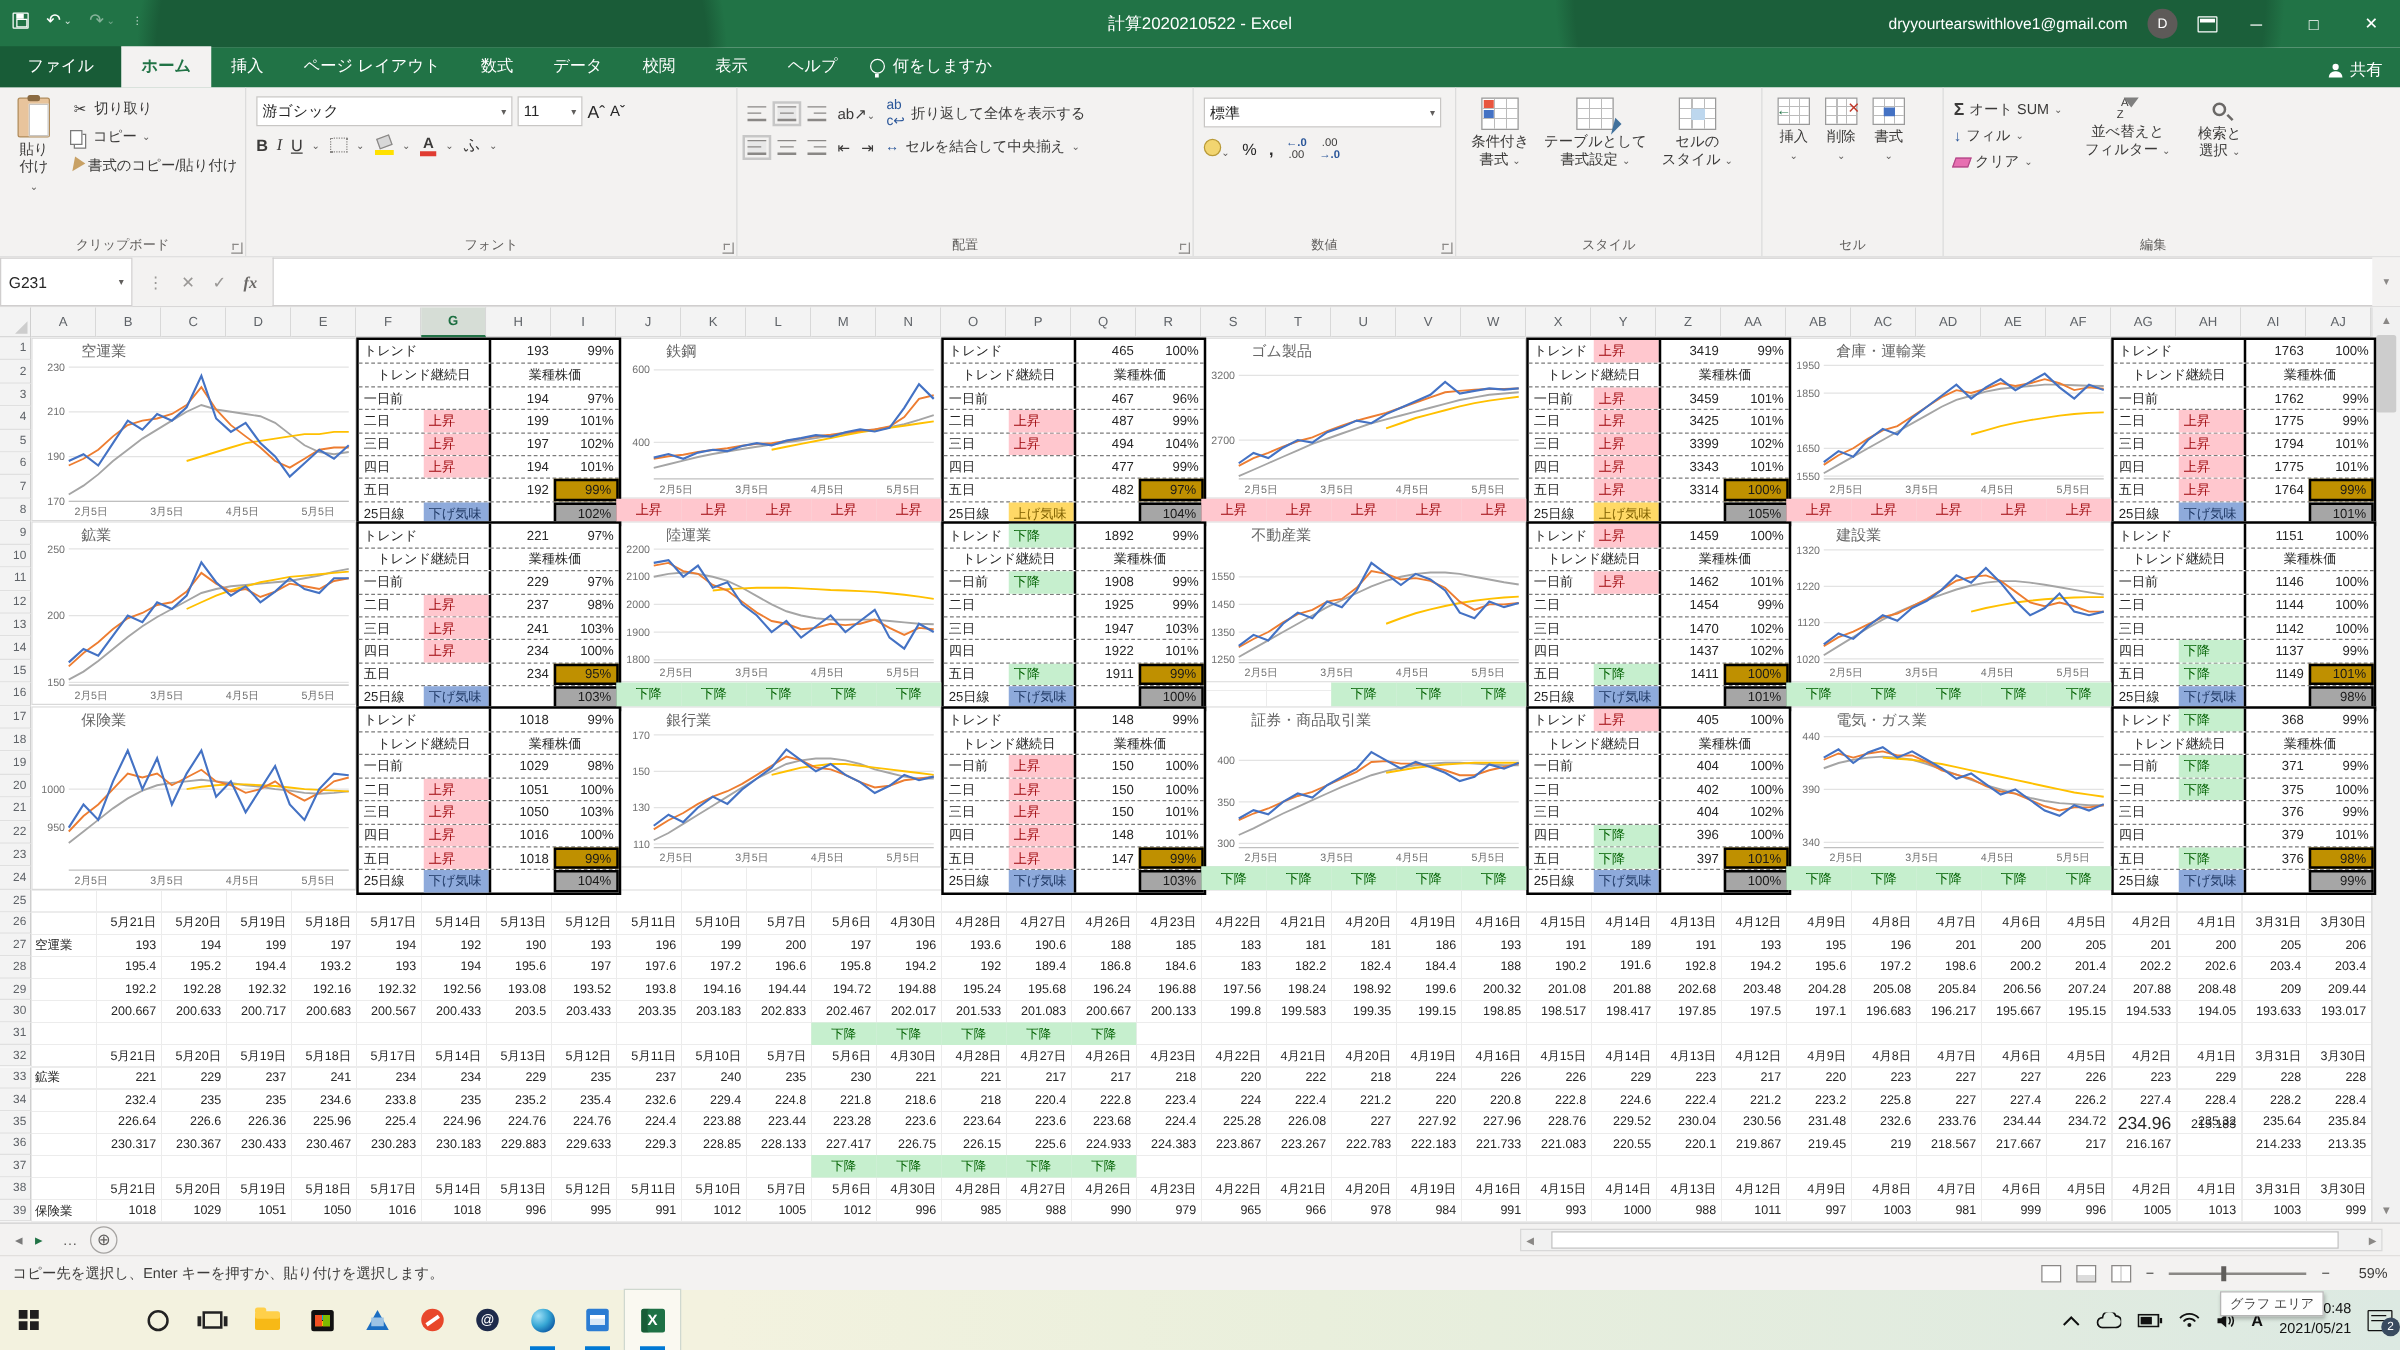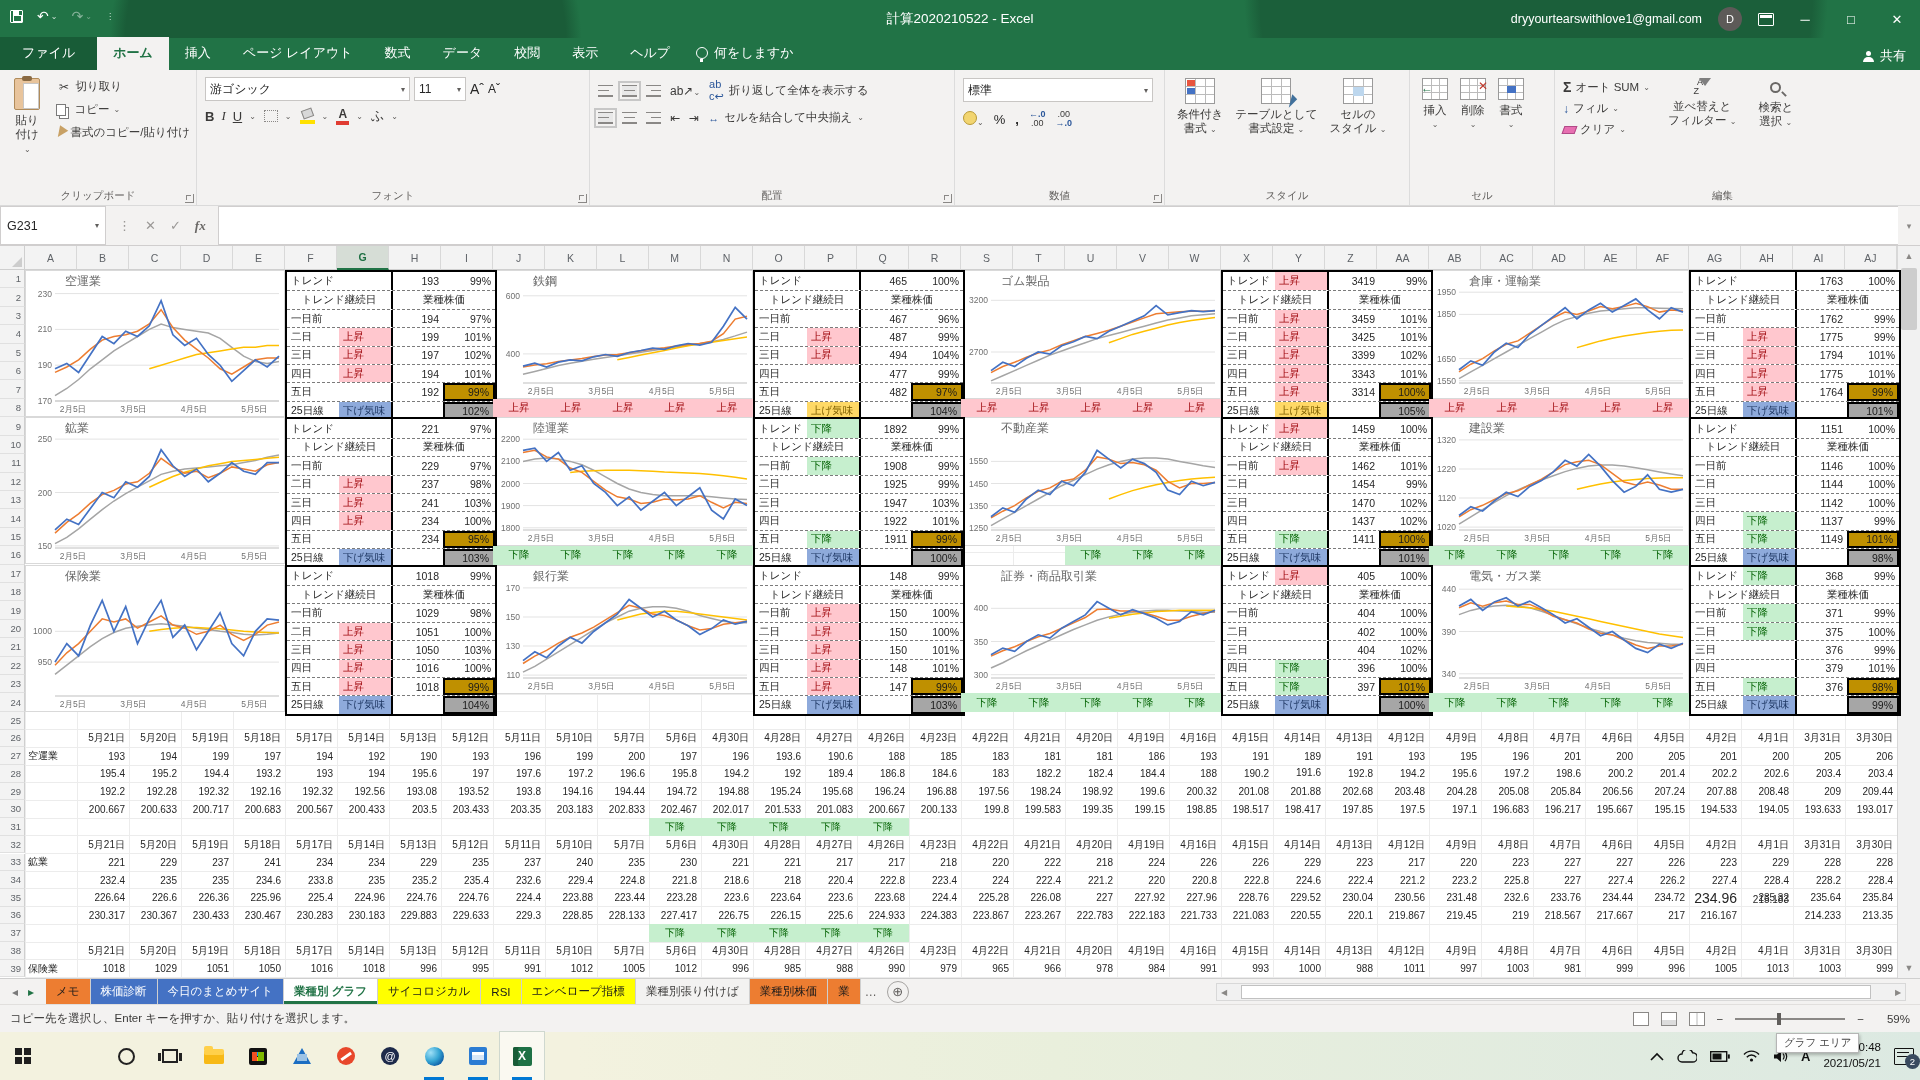--- a/index.html
+++ b/index.html
@@ -1854,32 +1854,20 @@
       <div class="bcell" style="left: 1741px; top: 713.7px; width: 52px; height: 17.7px; font-size: 10px;">1013</div>
       <div class="bcell" style="left: 1793px; top: 713.7px; width: 52px; height: 17.7px; font-size: 10px;">1003</div>
       <div class="bcell" style="left: 1845px; top: 713.7px; width: 52px; height: 17.7px; font-size: 10px;">999</div>
     </div>
 
   <div class="tabsbar">
     <div class="tnav">
       <span>◂</span>
       <span class="g">▸</span>
     </div>
-    <span id="stabs" style="display:flex;align-items:stretch;">
-        <span class="stab orange">メモ</span>
-        <span class="stab blue">株価診断</span>
-        <span class="stab blue">今日のまとめサイト</span>
-        <span class="stab active">業種別 グラフ</span>
-        <span class="stab yellow">サイコロジカル</span>
-        <span class="stab yellow">RSI</span>
-        <span class="stab yellow">エンベロープ指標</span>
-        <span class="stab plain">業種別張り付けば</span>
-        <span class="stab orange">業種別株価</span>
-        <span class="stab orange">業</span>
-      </span>
     <span class="tmore">…</span>
     <span class="addsheet">⊕</span>
     <div class="hscroll">
       <span class="harr">◀</span>
       <span class="hthumb"></span>
       <span class="harr" style="margin-left:auto">▶</span>
     </div>
   </div>
 
   <div class="statusbar">

